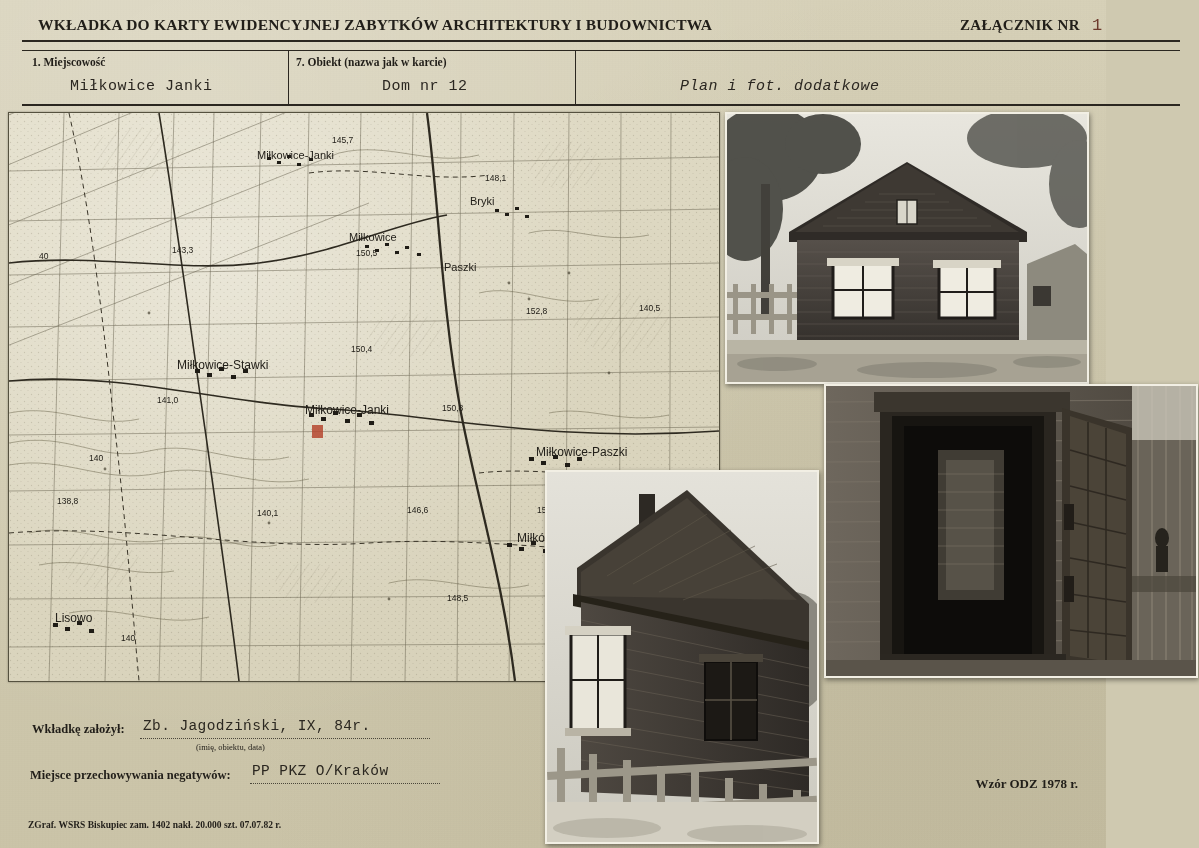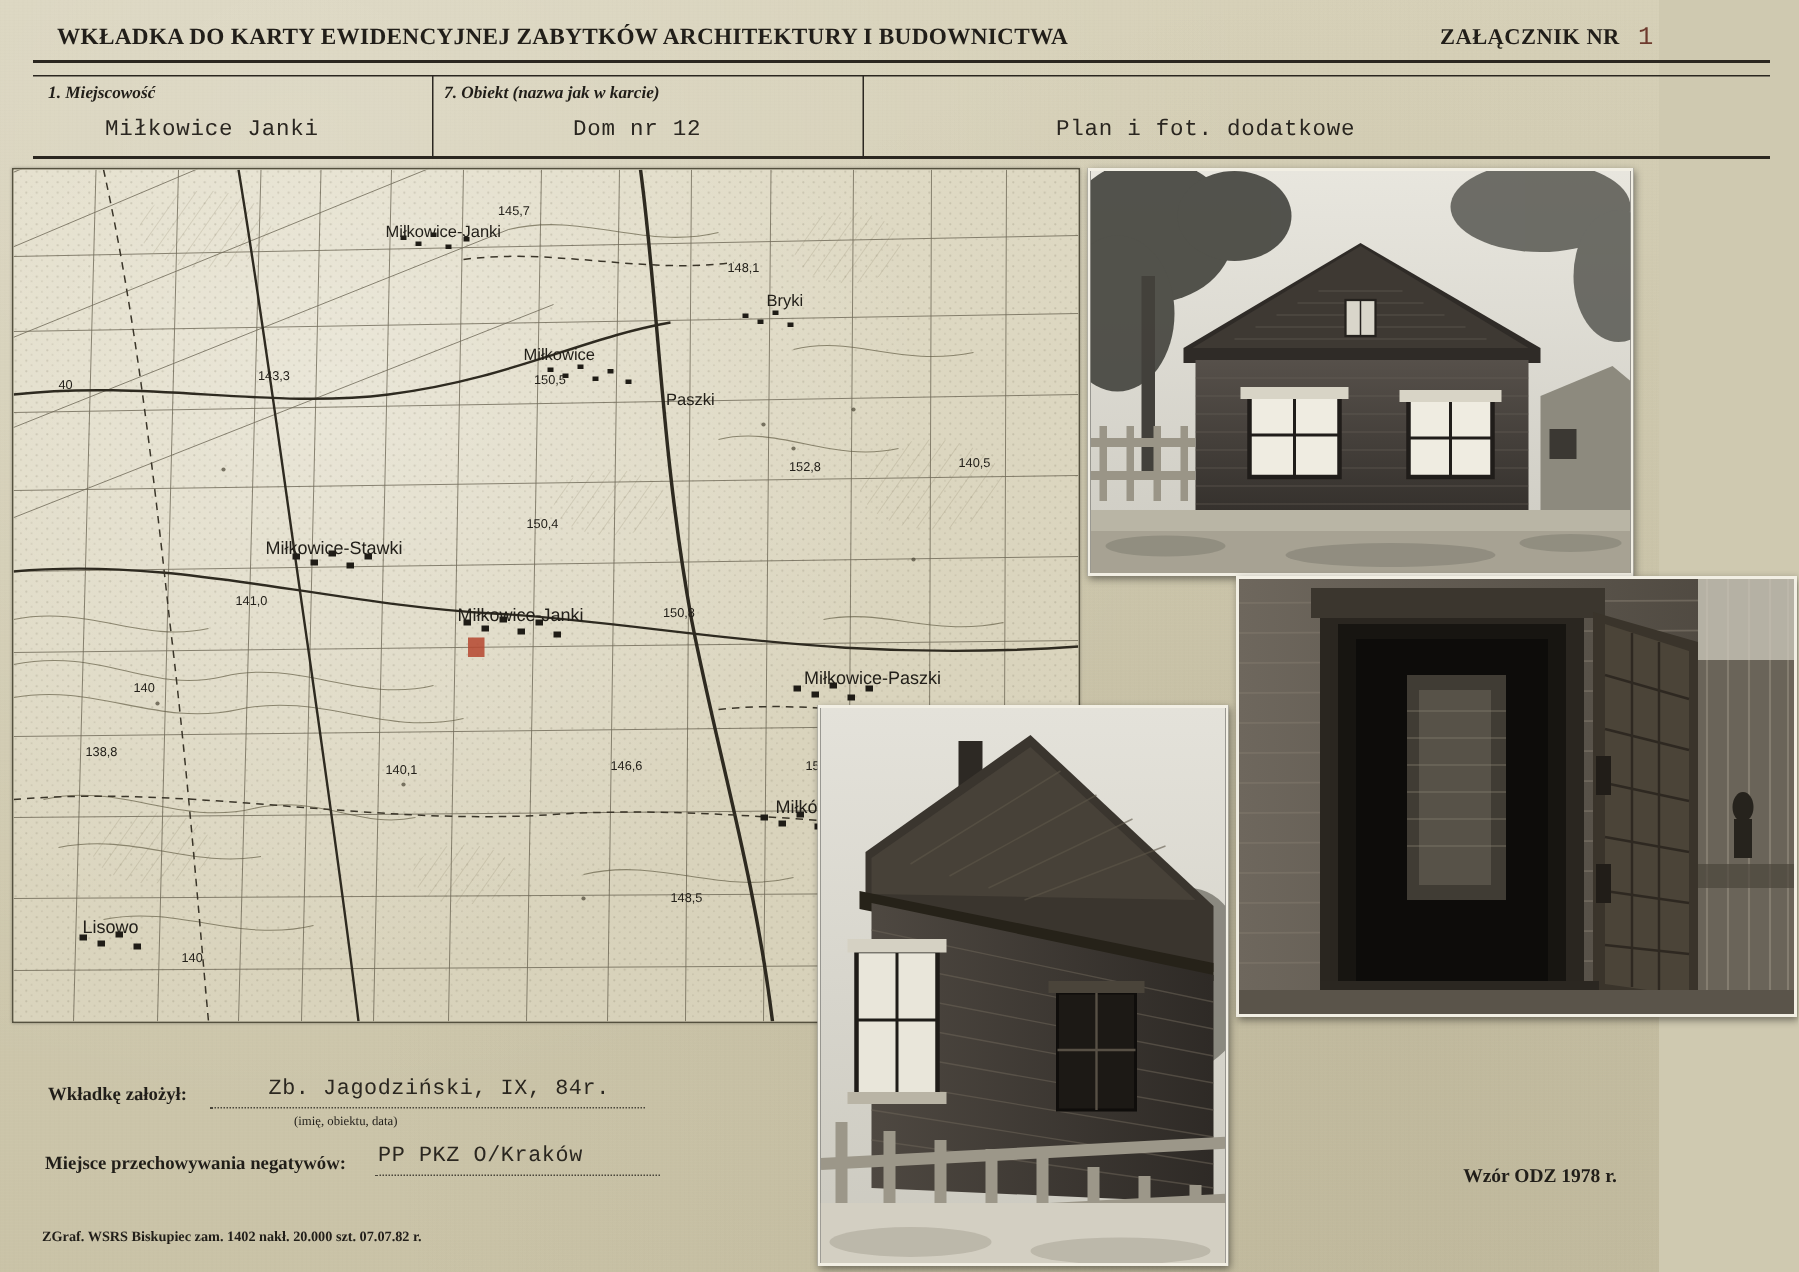--- a/index.html
+++ b/index.html
@@ -39,32 +39,32 @@
     font-weight:bold;font-size:15px;letter-spacing:.3px;white-space:nowrap;
   }
   #annex-num{
     position:absolute;left:1092px;top:16px;
     font-family:"Liberation Mono",monospace;font-size:17px;color:#6d3a2d;
   }
   .col-sep{position:absolute;width:1px;background:#2b2720;top:50px;height:55px;}
   #sep1{left:288px;}
   #sep2{left:575px;}
   .field-label{
-    position:absolute;font-weight:bold;font-size:11.5px;white-space:nowrap;font-style:italic;
+    position:absolute;font-weight:bold;font-size:11.5px;white-space:nowrap;
   }
   #lab1{left:32px;top:56px;}
   #lab2{left:296px;top:56px;}
   #lab3{left:588px;top:56px;}
   .field-value{
     position:absolute;font-family:"Liberation Mono",monospace;
     font-size:15px;color:#2a2620;white-space:nowrap;
   }
   #val1{left:70px;top:78px;letter-spacing:.5px;}
   #val2{left:382px;top:78px;letter-spacing:.5px;}
-  #val3{left:704px;top:78px;letter-spacing:.5px;}
+  #val3{left:680px;top:78px;letter-spacing:.5px;font-style:italic;}
 
   
   #map{
     position:absolute;left:8px;top:112px;width:710px;height:568px;
     background:#ddd8c2;
     border:1px solid #55513f;
     overflow:hidden;
     box-shadow:0 0 2px rgba(0,0,0,.35);
   }
   #map .mapbg{
@@ -96,21 +96,21 @@
   .ph-svg{position:absolute;inset:0;width:100%;height:100%;}
 
   
   .f-label{position:absolute;font-size:12.5px;font-weight:bold;white-space:nowrap;text-align:right;}
   .f-value{
     position:absolute;font-family:"Liberation Mono",monospace;font-size:14.5px;
     color:#2b2720;white-space:nowrap;letter-spacing:.4px;
   }
   .f-line{position:absolute;border-bottom:1px dotted #4a463a;height:0;}
   #f-lab1{left:32px;top:722px;}
-  #f-val1{left:143px;top:718px;margin-left:36px;}
+  #f-val1{left:143px;top:718px;}
   #f-dots1{left:140px;top:738px;width:290px;}
   #f-sub1{position:absolute;left:196px;top:742px;font-size:8.5px;}
   #f-lab2{left:30px;top:768px;}
   #f-val2{left:252px;top:763px;}
   #f-dots2{left:250px;top:783px;width:190px;}
   #f-wzor{position:absolute;right:28px;top:776px;font-size:13px;font-weight:bold;white-space:nowrap;}
   #f-print{position:absolute;left:28px;top:820px;font-size:9.5px;font-weight:bold;white-space:nowrap;}
 </style>
 </head>
 <body>
@@ -290,21 +290,21 @@
         <circle cx="560" cy="160" r="1.4"></circle>
           <circle cx="600" cy="260" r="1.4"></circle>
         <circle cx="140" cy="200" r="1.4"></circle>
           <circle cx="96" cy="356" r="1.4"></circle>
         <circle cx="260" cy="410" r="1.4"></circle>
           <circle cx="380" cy="486" r="1.4"></circle>
       </g>
     </svg>
 
     <div class="mlabel mid" style="left:248px;top:36px">Miłkowice-Janki</div>
-    <div class="mlabel mid" style="left:502px;top:82px">Bryki</div>
+    <div class="mlabel mid" style="left:461px;top:82px">Bryki</div>
     <div class="mlabel mid" style="left:340px;top:118px">Miłkowice</div>
     <div class="mlabel mid" style="left:435px;top:148px">Paszki</div>
     <div class="mlabel big" style="left:168px;top:245px">Miłkowice-Stawki</div>
     <div class="mlabel big" style="left:296px;top:290px">Miłkowice-Janki</div>
     <div class="mlabel big" style="left:527px;top:332px">Miłkowice-Paszki</div>
     <div class="mlabel big" style="left:508px;top:418px">Miłków</div>
     <div class="mlabel big" style="left:46px;top:498px">Lisowo</div>
 
     <div class="mlabel hgt" style="left:323px;top:22px">145,7</div>
     <div class="mlabel hgt" style="left:476px;top:60px">148,1</div>

